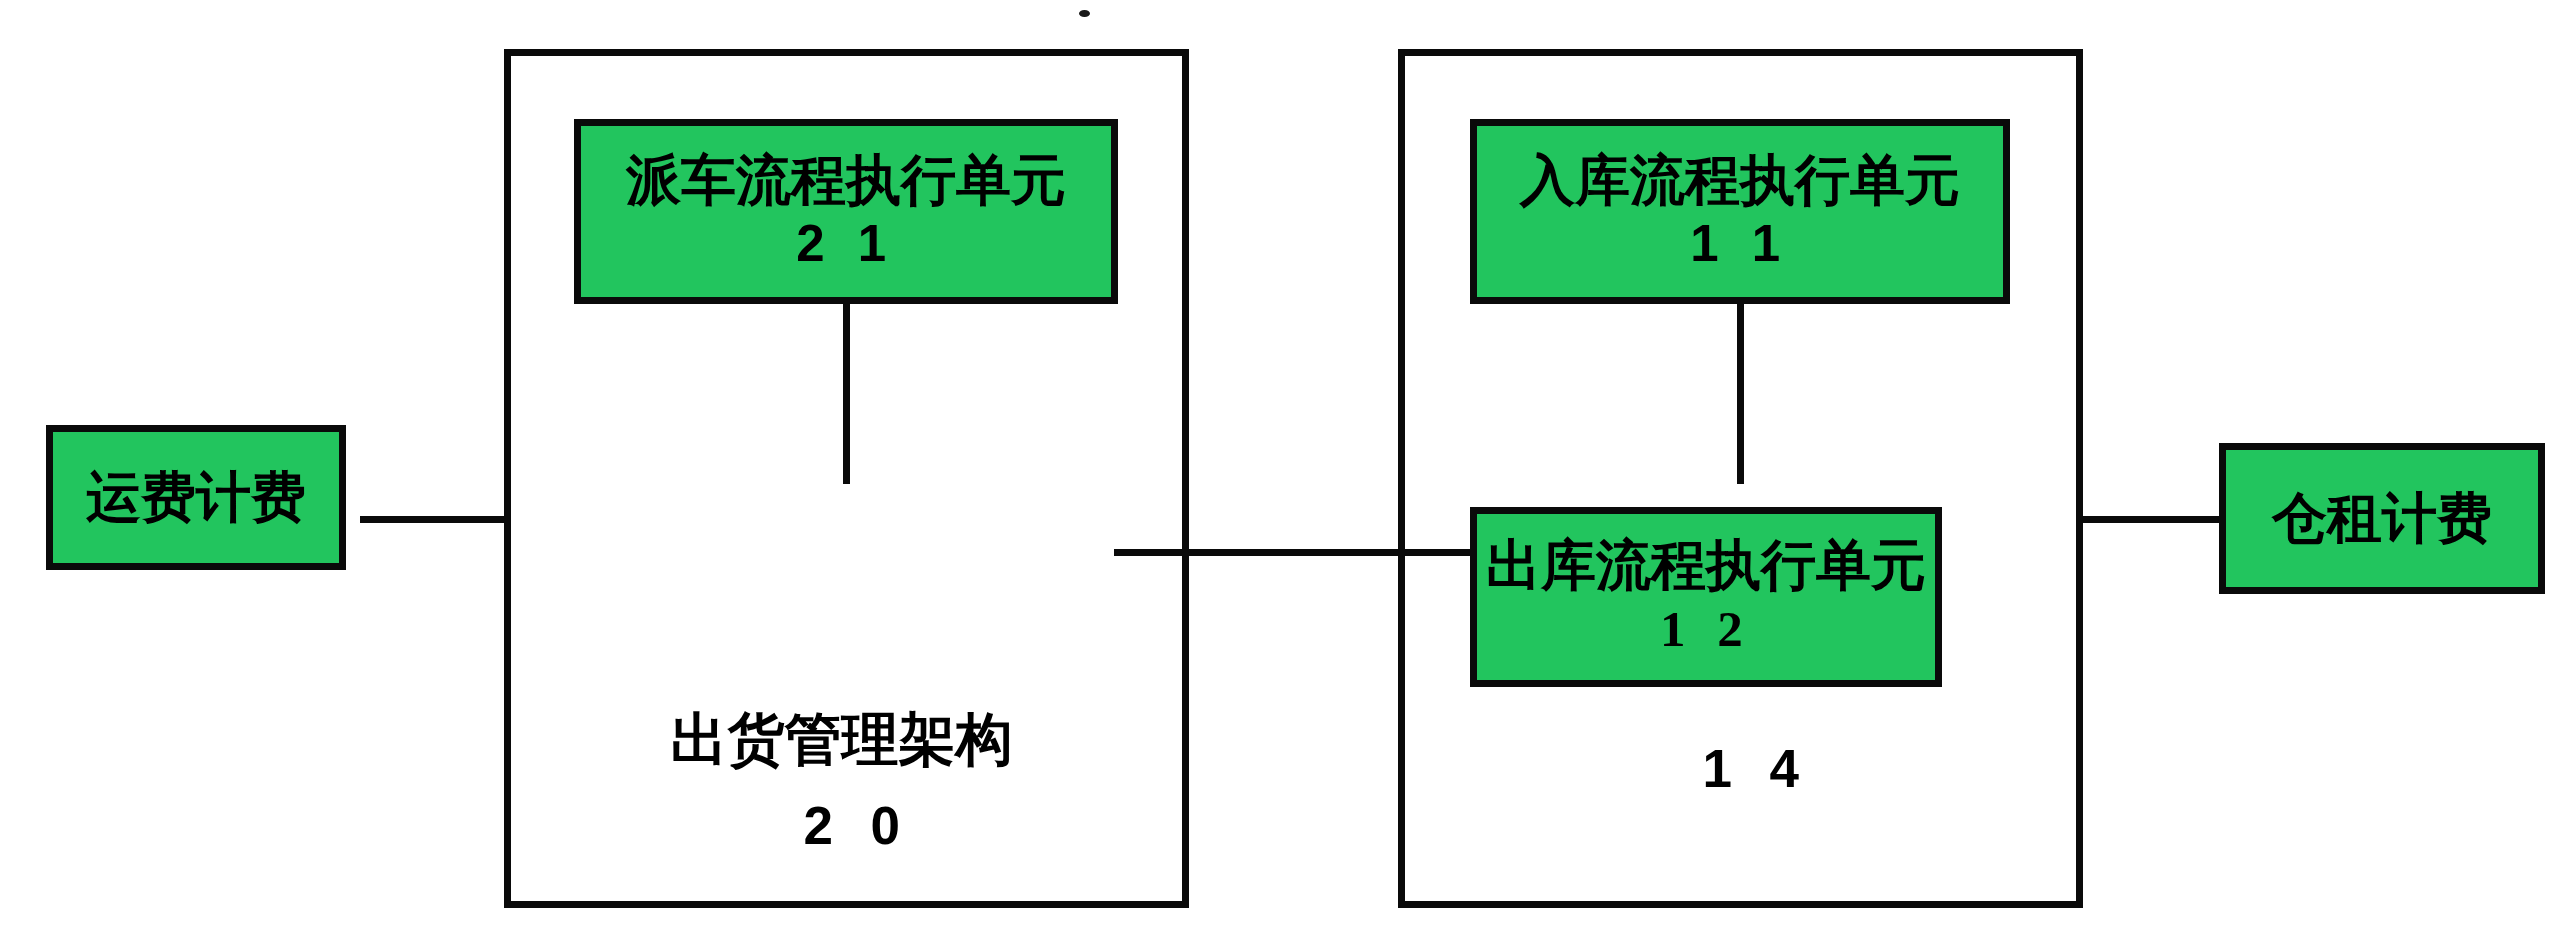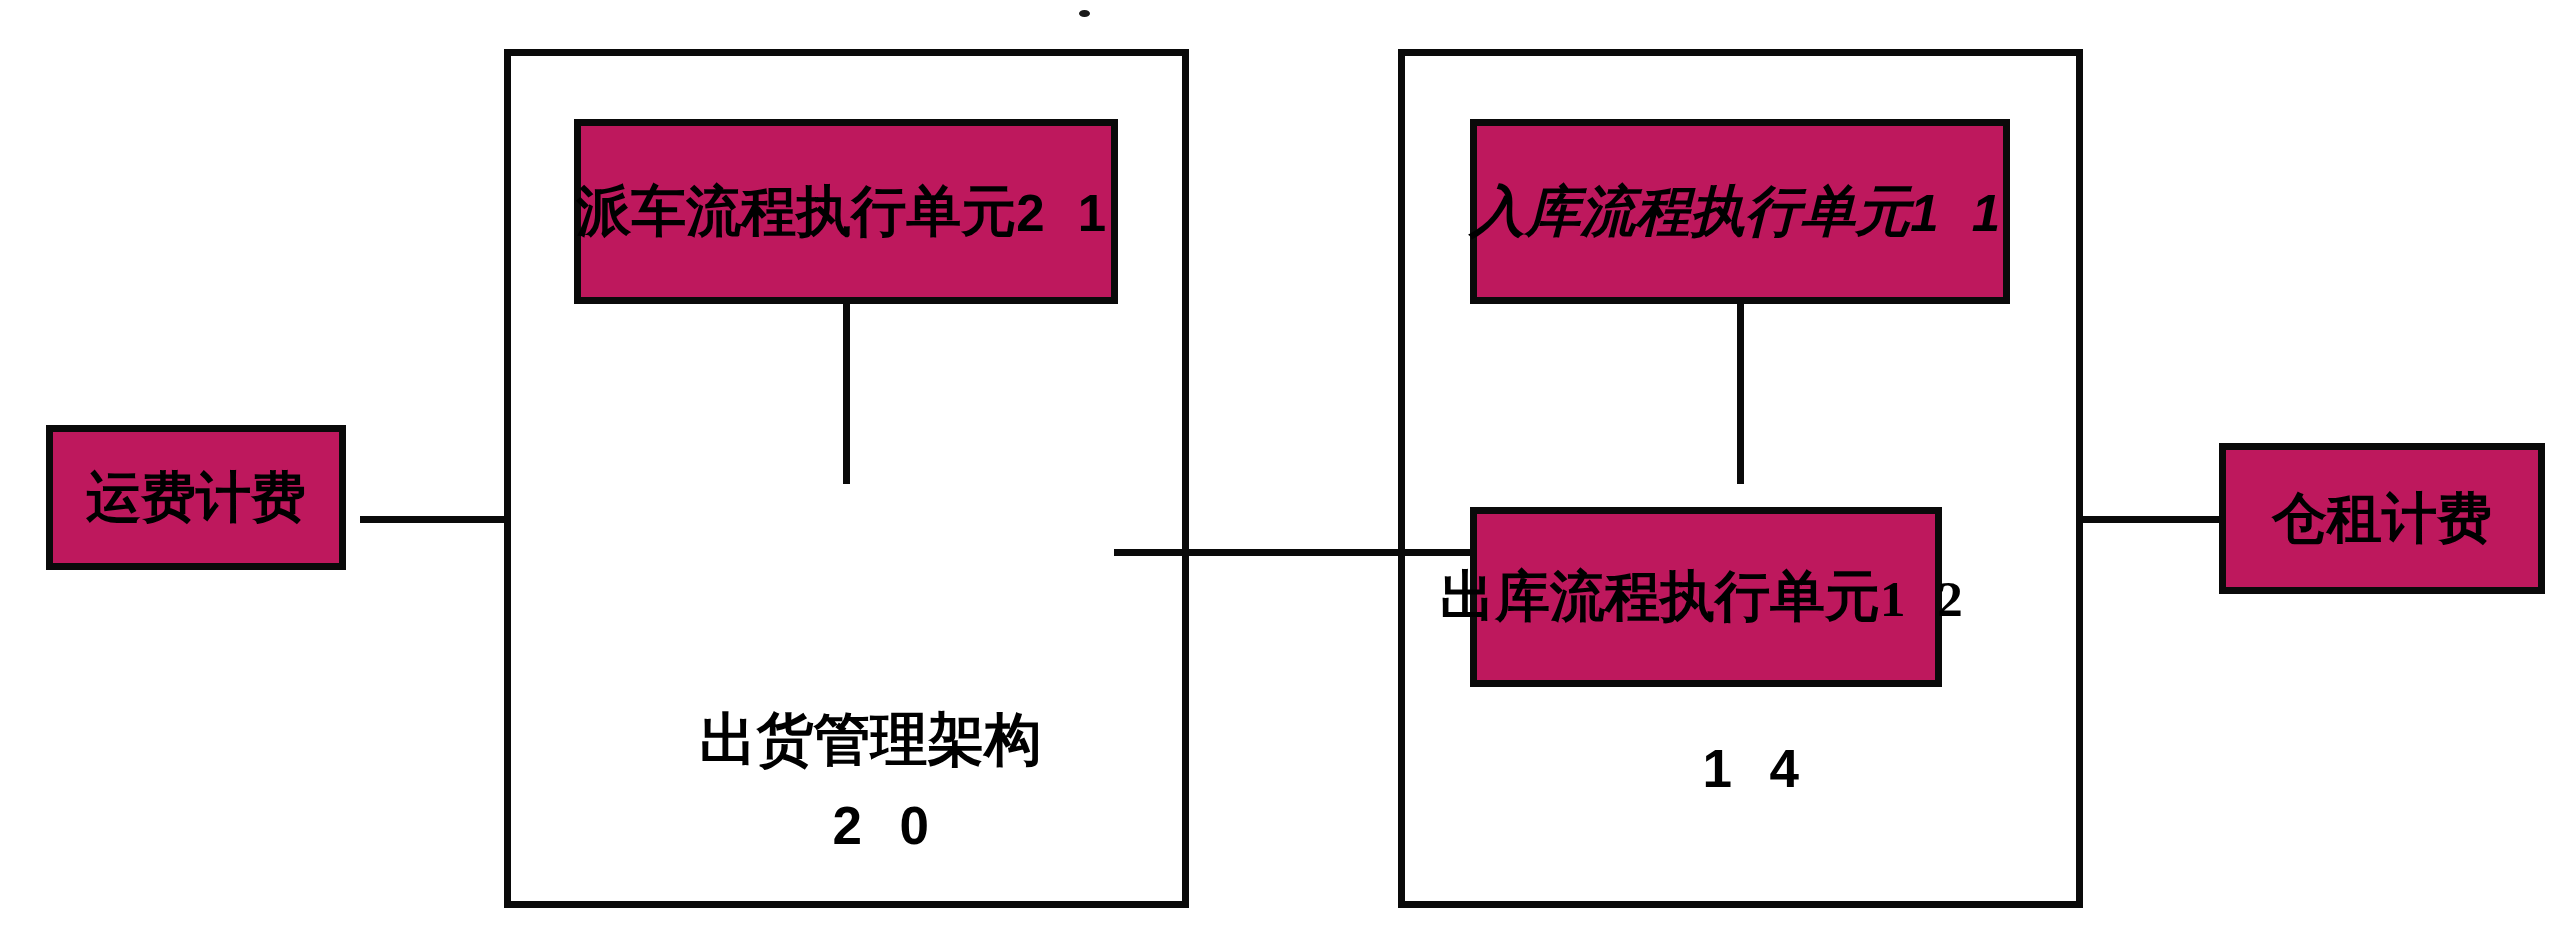--- a/index.html
+++ b/index.html
@@ -12,24 +12,24 @@
     width: 2576px;
     height: 953px;
     background: #ffffff;
     font-family: "Liberation Sans", "DejaVu Sans", sans-serif;
     color: #000000;
     overflow: hidden;
   }
   .box {
     position: absolute;
     border: 7.6px solid #0a0a0a;
-    background: #be185d;
+    background: #22c55e;
     box-sizing: border-box;
     display: flex;
-    flex-direction: row;
+    flex-direction: column;
     align-items: center;
     justify-content: center;
     text-align: center;
   }
   .group-box {
     position: absolute;
     border: 7.6px solid #0a0a0a;
     background: #ffffff;
     box-sizing: border-box;
   }
@@ -92,28 +92,28 @@
   </div>
 
   <div class="group-box" style="left:504px; top:49px; width:685px; height:859px;"></div>
 
   <div class="box" style="left:574px; top:119px; width:544px; height:185px;">
     <span class="unit-label">派车流程执行单元</span>
     <span class="unit-number">2 1</span>
   </div>
 
 
-  <div class="group-caption" style="left:528px; top:711px; width:685px;">
+  <div class="group-caption" style="left:499px; top:711px; width:685px;">
     <div class="group-title">出货管理架构</div>
     <div class="group-number">2 0</div>
   </div>
 
   <div class="group-box" style="left:1398px; top:49px; width:685px; height:859px;"></div>
 
-  <div class="box" style="left:1470px; top:119px; width:540px; height:185px;font-style:italic;">
+  <div class="box" style="left:1470px; top:119px; width:540px; height:185px;">
     <span class="unit-label">入库流程执行单元</span>
     <span class="unit-number">1 1</span>
   </div>
 
   <div class="box" style="left:1470px; top:507px; width:472px; height:180px;font-family:Liberation Serif, serif;">
     <span class="unit-label">出库流程执行单元</span>
     <span class="unit-number">1 2</span>
   </div>
 
   <div class="group-caption" style="left:1398px; top:711px; width:685px;">

